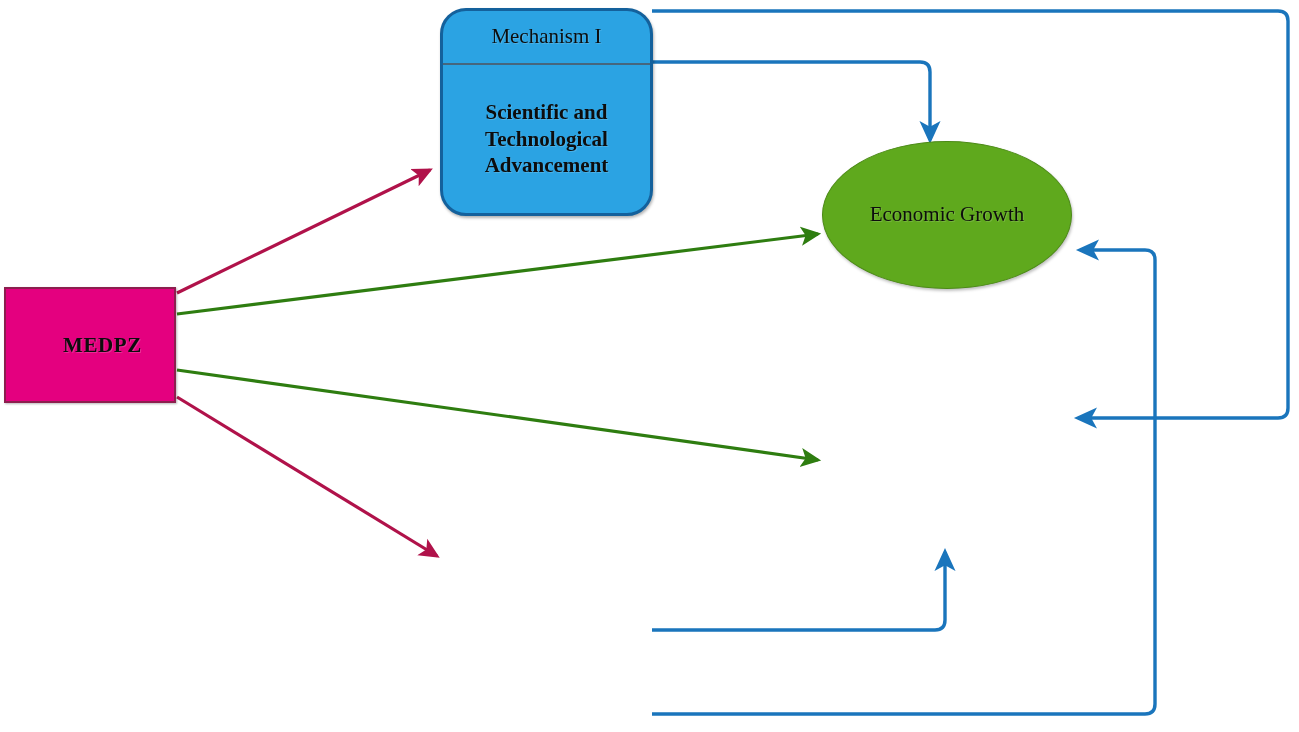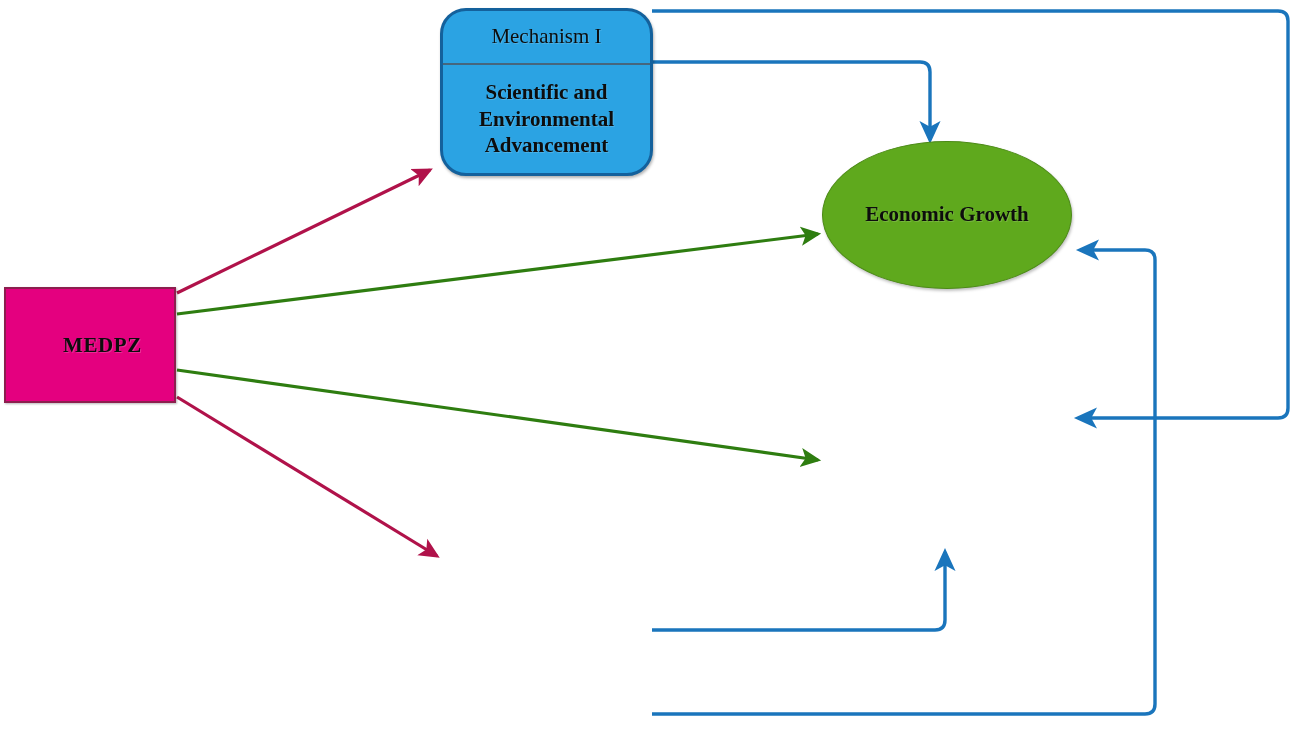--- a/index.html
+++ b/index.html
@@ -86,21 +86,21 @@
 
   
   .outcome-ellipse {
     border-radius: 50%;
     background: #5FA91D;
     border: 1px solid #4c8a17;
     box-shadow: 1px 2px 3px rgba(0,0,0,0.25);
   }
   .outcome-ellipse .node-label {
     font-size: 21px;
-    font-weight: bold;
+    font-weight: normal;
     line-height: 1.3;
     text-shadow: 1px 1px 0 rgba(255,255,255,0.15);
   }
 </style>
 </head>
 <body>
 
 <div id="canvas">
 
   <svg id="wires" viewBox="0 0 1299 732" width="1299" height="732" xmlns="http://www.w3.org/2000/svg">
@@ -130,23 +130,23 @@
 
     <path d="M 652,714 L 1145,714 Q 1155,714 1155,704 L 1155,260 Q 1155,250 1145,250 L 1080,250" fill="none" stroke="#1A75BC" stroke-width="3.4" stroke-linecap="butt" marker-end="url(#head-blue)"></path>
 
     <path d="M 652,630 L 935,630 Q 945,630 945,620 L 945,552" fill="none" stroke="#1A75BC" stroke-width="3.4" stroke-linecap="butt" marker-end="url(#head-blue)"></path>
   </svg>
 
   <div class="node" id="medpz-node" style="left:4px; top:287px; width:172px; height:116px;padding-left:25px;">
     <span class="node-label">MEDPZ</span>
   </div>
 
-  <div class="node mech-box" id="mechanism-1-node" style="left:440px; top:8px; width:213px; height:168px;">
+  <div class="node mech-box" id="mechanism-1-node" style="left:440px; top:8px; width:213px; height:208px;">
     <div class="mech-head" style="height:54px;">Mechanism I</div>
-    <div class="mech-body">Scientific and Environmental Advancement</div>
+    <div class="mech-body">Scientific and Technological Advancement</div>
   </div>
 
 
   <div class="node outcome-ellipse" id="economic-growth-node" style="left:822px; top:141px; width:250px; height:148px;">
     <span class="node-label">Economic Growth</span>
   </div>
 
 
 </div>
 

